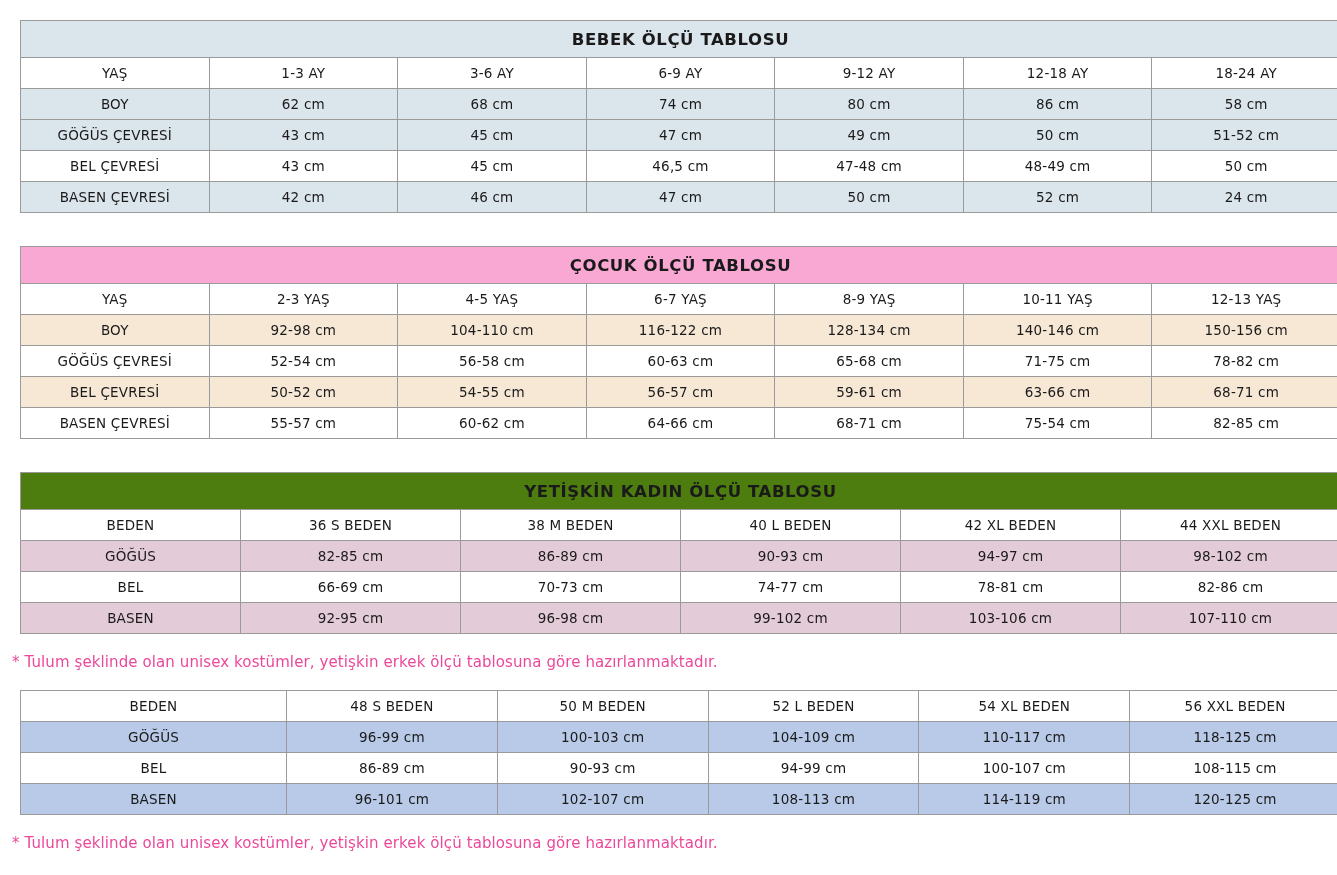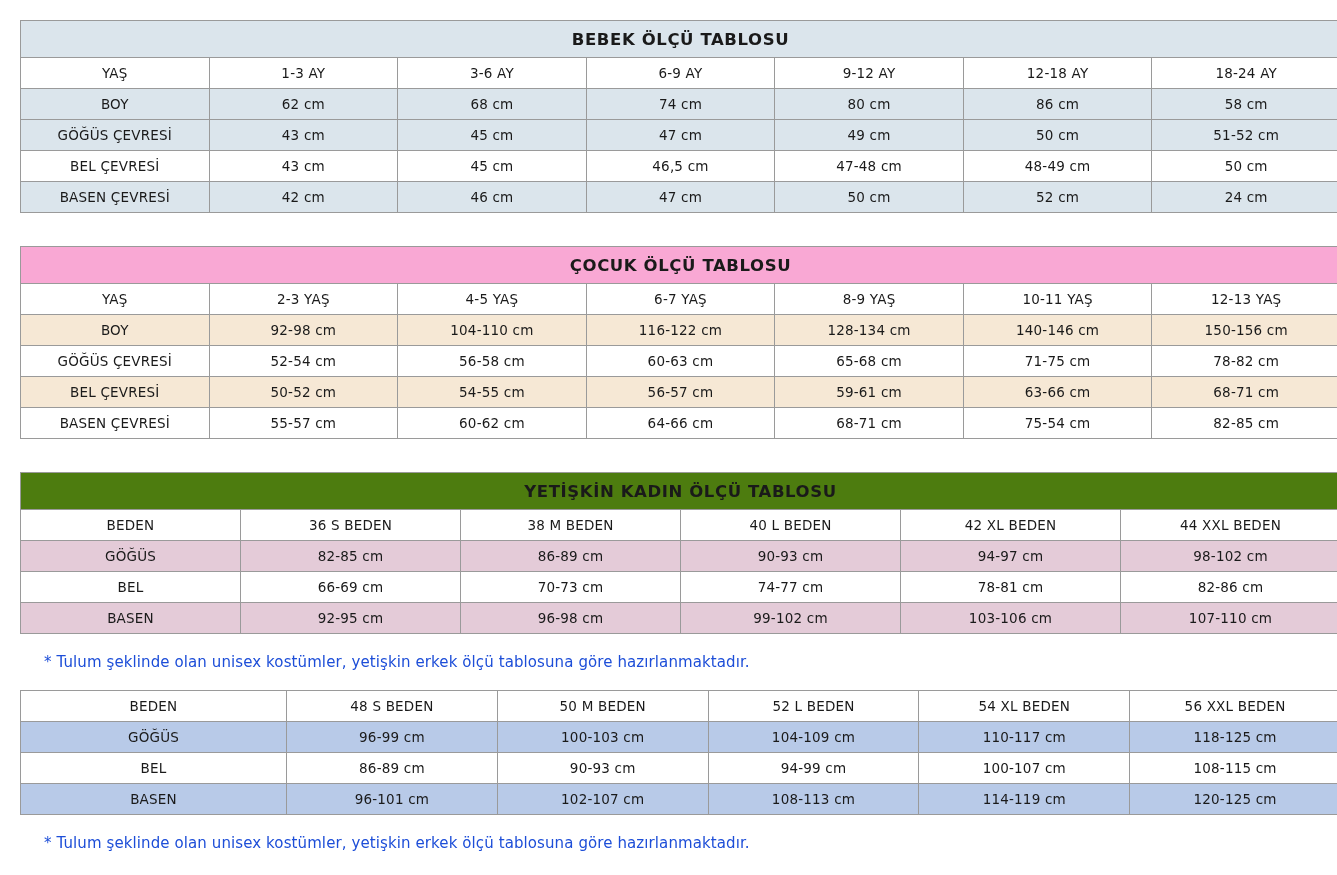--- a/index.html
+++ b/index.html
@@ -53,23 +53,22 @@
   .tbl-women td { background: #ffffff; }
   .tbl-women tr.shade td { background: #e4cbd8; }
   
   .tbl-men .title-cell { background: #b8cae8; }
   .tbl-men td { background: #ffffff; }
   .tbl-men tr.shade td { background: #b8cae8; }
 
   .note {
     font-size: 15px;
     padding: 7px 2px 7px 4px;
-    color: #1d4ed8;
+    color: #ec4899;
     letter-spacing: 0.1px;
-    margin-left: 32px;
   }
   .gap { height: 9px; }
   .col-label { width: 265px; }
 </style>
 </head>
 <body>
 
 <div class="page">
 
   <table class="tbl-baby">

